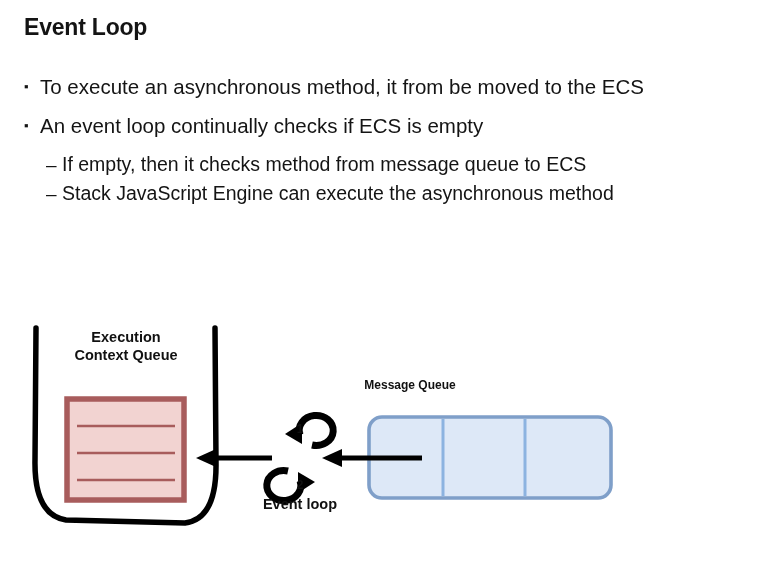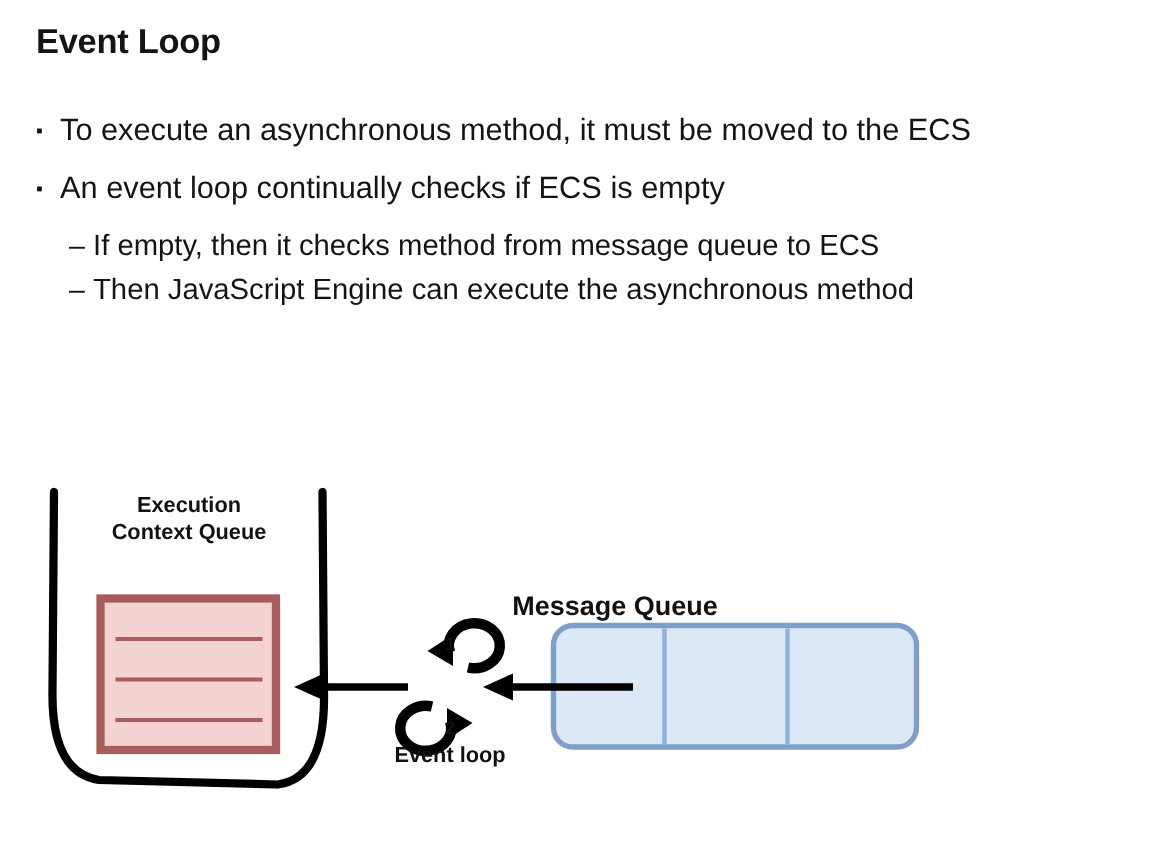--- a/index.html
+++ b/index.html
@@ -84,23 +84,23 @@
   .ecs-label {
     left: 36px;
     top: 18px;
     width: 180px;
     font-size: 14.5px;
     line-height: 18px;
     text-align: center;
   }
   .mq-label {
     left: 320px;
-    top: 84px;
+    top: 68px;
     width: 180px;
-    font-size: 18px;
+    font-size: 12px;
   }
   .loop-caption {
     left: 240px;
     top: 186px;
     width: 120px;
     font-size: 14.5px;
   }
   .loop-num {
     left: 240px;
     width: 120px;
@@ -112,36 +112,36 @@
 </style>
 </head>
 <body>
 
 <div class="slide-title">Event Loop</div>
 
 <div class="bullets">
 
   <div class="bullet-row level1">
     <span class="bullet-mark">▪</span>
-    <span class="bullet-text">To execute an asynchronous method, it must be moved to the ECS</span>
+    <span class="bullet-text">To execute an asynchronous method, it from be moved to the ECS</span>
   </div>
 
   <div class="bullet-row level1">
     <span class="bullet-mark">▪</span>
     <span class="bullet-text">An event loop continually checks if ECS is empty</span>
   </div>
 
   <div class="bullet-row level2">
     <span class="bullet-mark">–</span>
     <span class="bullet-text">If empty, then it checks method from message queue to ECS</span>
   </div>
 
   <div class="bullet-row level2">
     <span class="bullet-mark">–</span>
-    <span class="bullet-text">Then JavaScript Engine can execute the asynchronous method</span>
+    <span class="bullet-text">Stack JavaScript Engine can execute the asynchronous method</span>
   </div>
 
 </div>
 
 <div class="diagram">
 
   <svg width="782" height="254" viewBox="0 0 782 254">
 
     <path d="M36,18 L35,150 Q34,205 66,210 L185,213 Q217,209 216,152 L215,18" fill="none" stroke="#000000" stroke-width="5.5" stroke-linecap="round" stroke-linejoin="round"></path>
 

